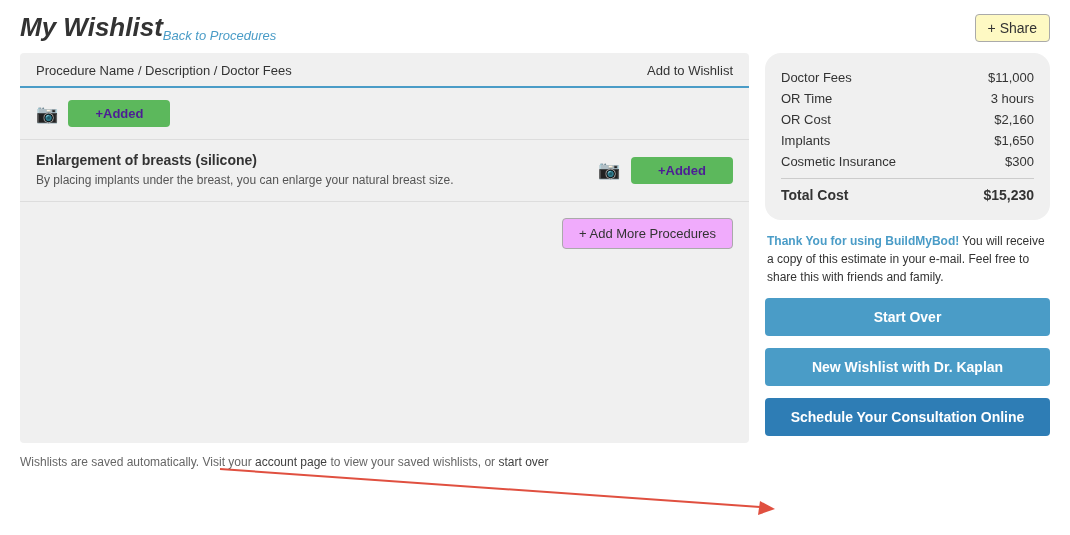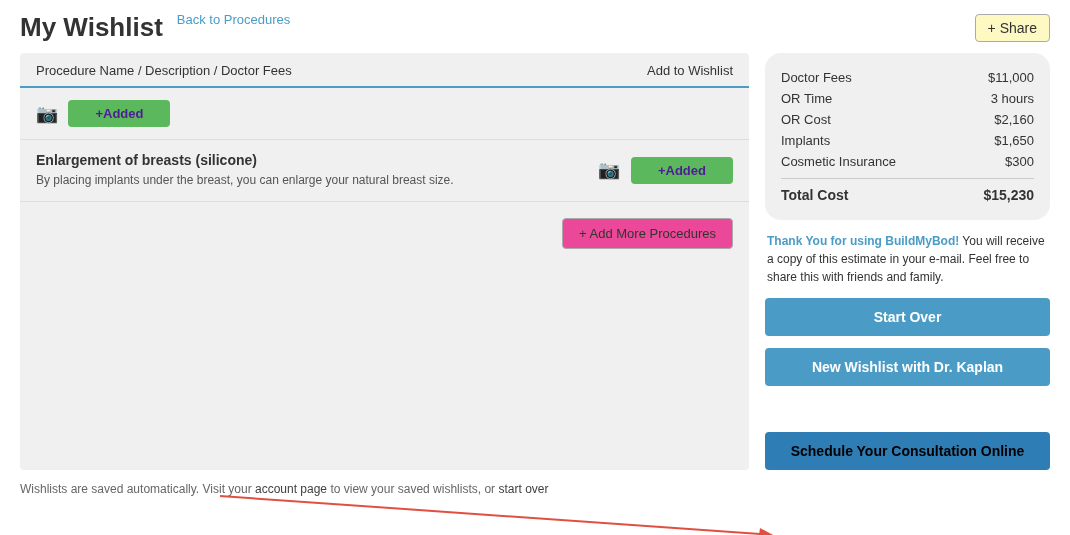--- a/index.html
+++ b/index.html
@@ -15,22 +15,22 @@
 
     
     .header {
       display: flex;
       align-items: center;
       justify-content: space-between;
       padding: 12px 20px 10px 20px;
     }
     .header-left {
       display: flex;
-      align-items: flex-start;
-      gap: 14px;
+      align-items: flex-end;
+      font-style: italic;
     }
     .page-title {
       font-size: 26px;
       font-weight: bold;
       color: #333;
     }
     .back-link {
       color: #4a9cc7;
       text-decoration: none;
       font-size: 13px;
@@ -114,21 +114,21 @@
     }
 
     .add-more-row {
       display: flex;
       justify-content: flex-end;
       padding: 16px 16px 4px 16px;
     }
     .add-more-btn {
       border: 1px solid #aaa;
       border-radius: 4px;
-      background: #ec4899;
+      background: #f0abfc;
       padding: 7px 16px;
       font-size: 13px;
       cursor: pointer;
       color: #333;
     }
 
     
     .right-panel {
       width: 285px;
       display: flex;
@@ -174,31 +174,30 @@
       padding: 11px;
       font-size: 14px;
       font-weight: bold;
       cursor: pointer;
       width: 100%;
       text-align: center;
     }
 
     .schedule-btn {
       background: #2e7db5;
-      color: #000000;
+      color: #ffffff;
       border: none;
       border-radius: 4px;
       padding: 11px;
       font-size: 14px;
       font-weight: bold;
       cursor: pointer;
       width: 100%;
       text-align: center;
       position: relative;
-      margin-top: 34px;
     }
 
     
     .bottom-note {
       padding: 12px 20px 0 20px;
       font-size: 12px;
       color: #666;
     }
     .bottom-note a {
       color: #404040;

